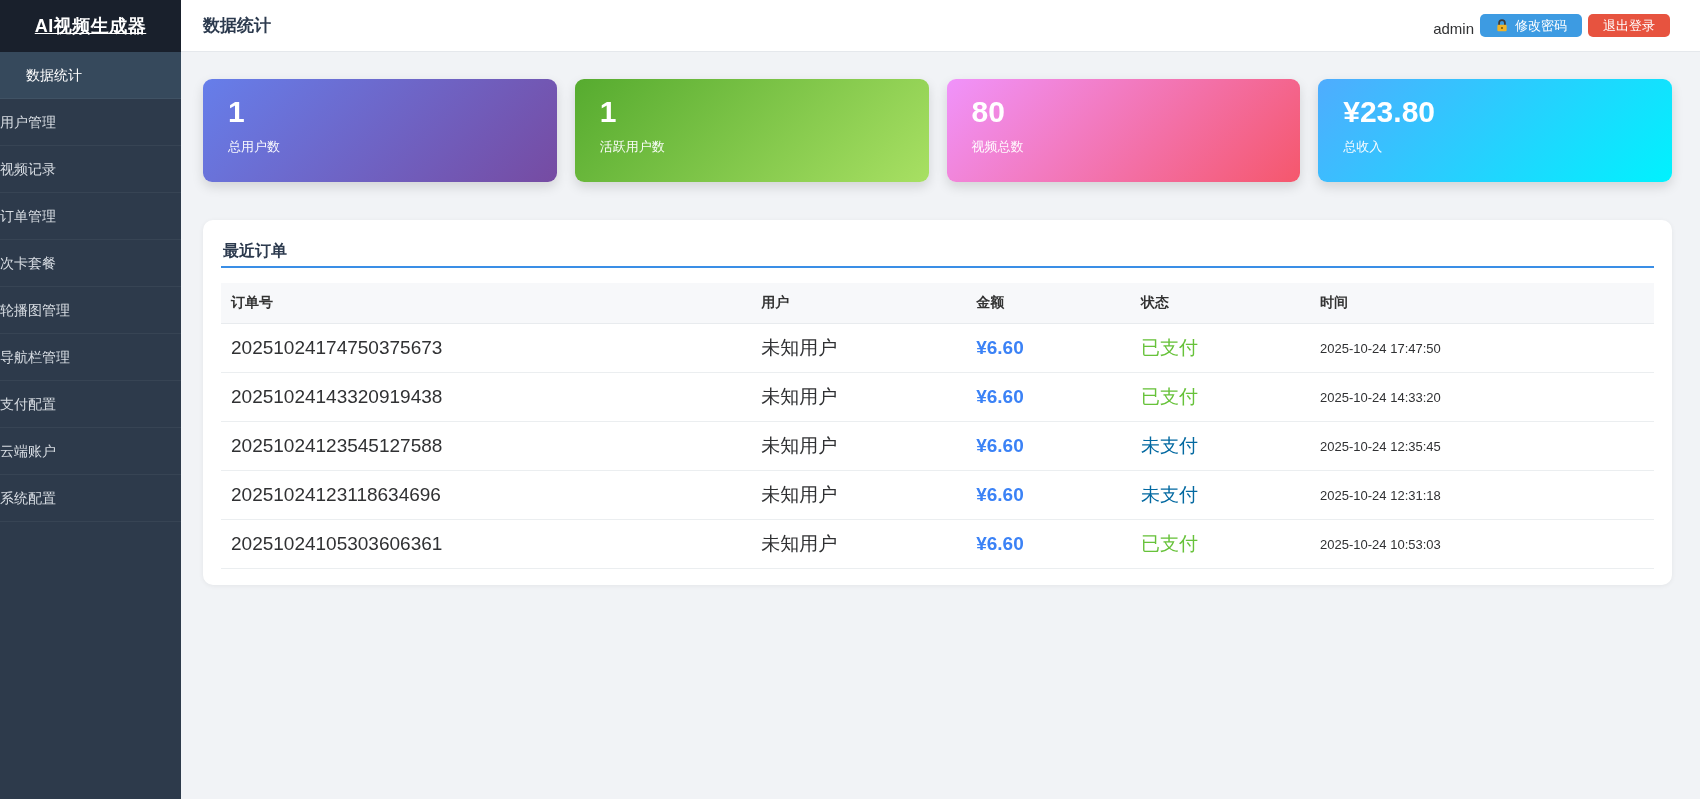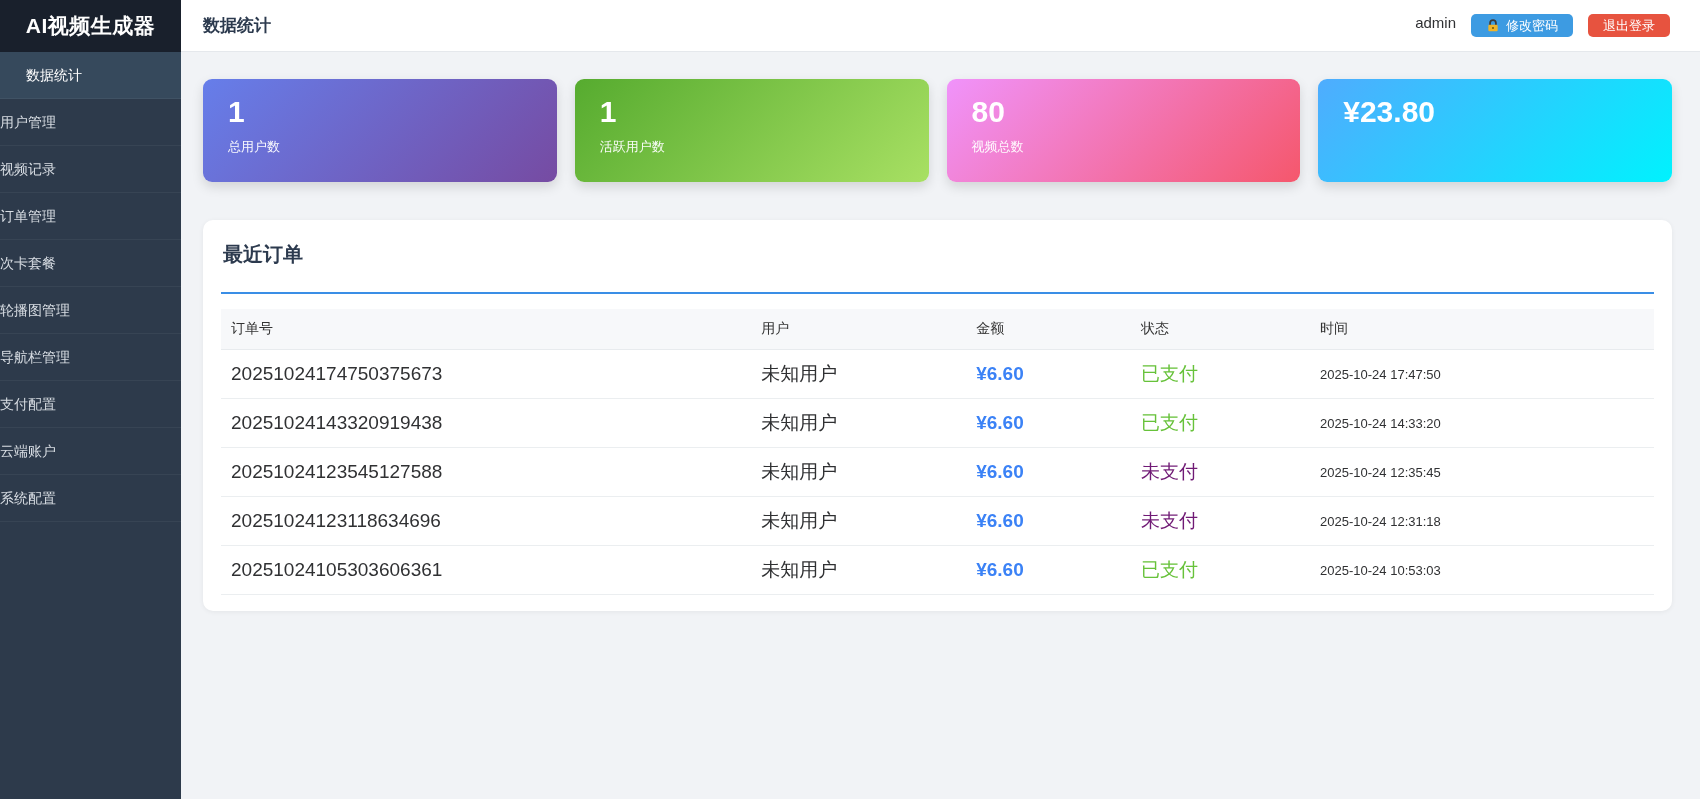--- a/index.html
+++ b/index.html
@@ -11,40 +11,40 @@
   }
 
   
   .sidebar {
     width: 181px; height: 799px; flex: 0 0 181px;
     background: #2d3a4b; display: flex; flex-direction: column;
   }
   .sidebar-header {
     height: 52px; background: #19202c; color: #ffffff;
     display: flex; align-items: center; justify-content: center;
-    font-size: 21px; font-weight: bold; letter-spacing: .5px;
+    font-size: 18px; font-weight: bold; letter-spacing: .5px; text-decoration: underline;
   }
   .sidebar-item {
     height: 47px; line-height: 46px; 
     color: #d9dee4; font-size: 14px; cursor: pointer;
     border-bottom: 1px solid rgba(255,255,255,0.05);
     transition: background .2s;
   }
   .sidebar-item.active {
     background: #36495c; color: #ffffff; padding-left: 26px;
   }
 
   
   .main { flex: 1; display: flex; flex-direction: column; }
   .topbar {
     height: 52px; background: #ffffff; border-bottom: 1px solid #e5e8ec;
     display: flex; align-items: center; padding: 0 30px 0 22px;
   }
   .page-title { font-size: 17px; font-weight: bold; color: #2c3a4e; }
-  .topbar-right { margin-left: auto; display: flex; align-items: flex-start; gap: 15px; }
+  .topbar-right { margin-left: auto; display: flex; align-items: flex-end; gap: 6px; }
   .username { font-size: 15px; color: #303133; }
   .btn {
     border: none; border-radius: 5px; color: #ffffff; font-size: 13px;
     height: 23px; padding: 0 15px; cursor: pointer;
     display: inline-flex; align-items: center; gap: 6px;
     font-family: inherit;
   }
   .btn-primary { background: #3d9be2; }
   .btn-danger  { background: #e7533f; }
   .lock-icon { display: inline-flex; }
@@ -59,41 +59,41 @@
     box-shadow: 0 5px 12px rgba(0,0,0,0.13);
   }
   .card-value { font-size: 30px; font-weight: bold; line-height: 1.15; }
   .card-label { font-size: 13px; margin-top: 8px; opacity: .96; }
 
   .panel {
     margin-top: 38px; background: #ffffff; border-radius: 10px;
     padding: 17px 18px 16px; box-shadow: 0 1px 5px rgba(0,0,0,0.06);
   }
   .panel-title {
-    font-size: 20px; font-weight: bold; color: #2c3a4e;
-    padding: 4px 2px 24px; border-bottom: 2px solid #3a8ee6;
+    font-size: 16px; font-weight: bold; color: #2c3a4e;
+    padding: 4px 2px 4px; border-bottom: 2px solid #3a8ee6;
   }
   table { width: 100%; border-collapse: collapse; margin-top: 15px; }
   thead th {
-    background: #f7f8fa; text-align: left; font-size: 14px; font-weight: normal;
+    background: #f7f8fa; text-align: left; font-size: 14px; font-weight: bold;
     color: #333333; padding: 11px 10px; border-bottom: 1px solid #e8ebee;
   }
   tbody td {
     padding: 11px 10px; font-size: 19px; color: #303133;
     border-bottom: 1px solid #ebeef0; background: #ffffff;
   }
   th:nth-child(1), td:nth-child(1) { width: 37%; }
   th:nth-child(2), td:nth-child(2) { width: 15%; }
   th:nth-child(3), td:nth-child(3) { width: 11.5%; }
   th:nth-child(4), td:nth-child(4) { width: 12.5%; }
   th:nth-child(5), td:nth-child(5) { width: 24%; }
   td.amount { color: #3b82f6; font-weight: bold; }
   td.col-time { font-size: 13px; }
   td.paid   { color: #67c23a; }
-  td.unpaid { color: #701a75; }
+  td.unpaid { color: #0369a1; }
 </style>
 </head>
 <body>
 
 <aside class="sidebar">
   <div class="sidebar-header">AI视频生成器</div>
   <nav>
       <div class="sidebar-item active">
       <span>数据统计</span>
     </div>
@@ -159,20 +159,21 @@
         <div class="stat-card" style="background: linear-gradient(135deg, rgb(86, 171, 47), rgb(168, 224, 99));">
         <div class="card-value">1</div>
         <div class="card-label">活跃用户数</div>
       </div>
         <div class="stat-card" style="background: linear-gradient(135deg, rgb(240, 147, 251), rgb(245, 87, 108));">
         <div class="card-value">80</div>
         <div class="card-label">视频总数</div>
       </div>
         <div class="stat-card" style="background: linear-gradient(135deg, rgb(79, 172, 254), rgb(0, 242, 254));">
         <div class="card-value">¥23.80</div>
+        <div class="card-label">总收入</div>
       </div>
       </div>
 
     <section class="panel">
       <div class="panel-title">最近订单</div>
       <table>
         <thead>
           <tr>
               <th>订单号</th>
               <th>用户</th>

